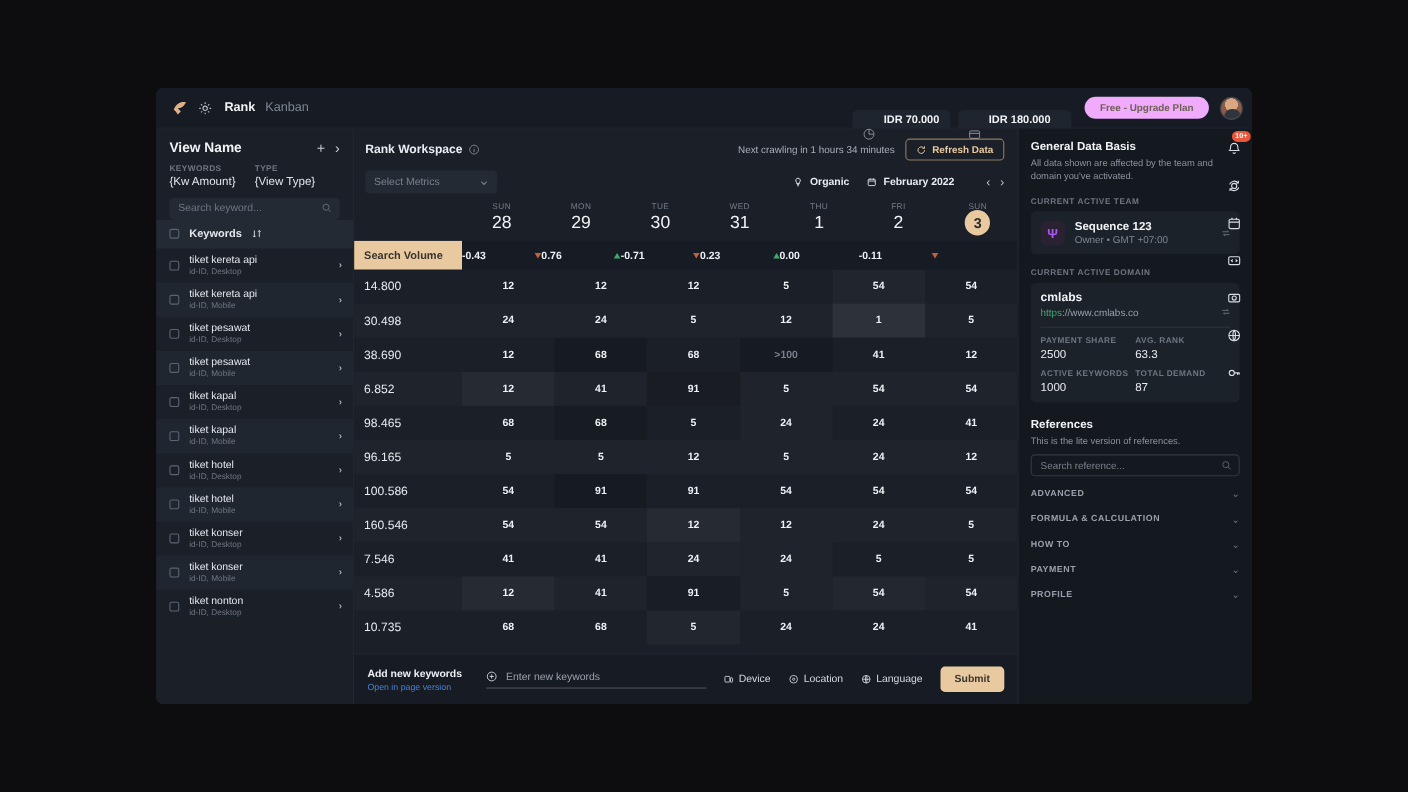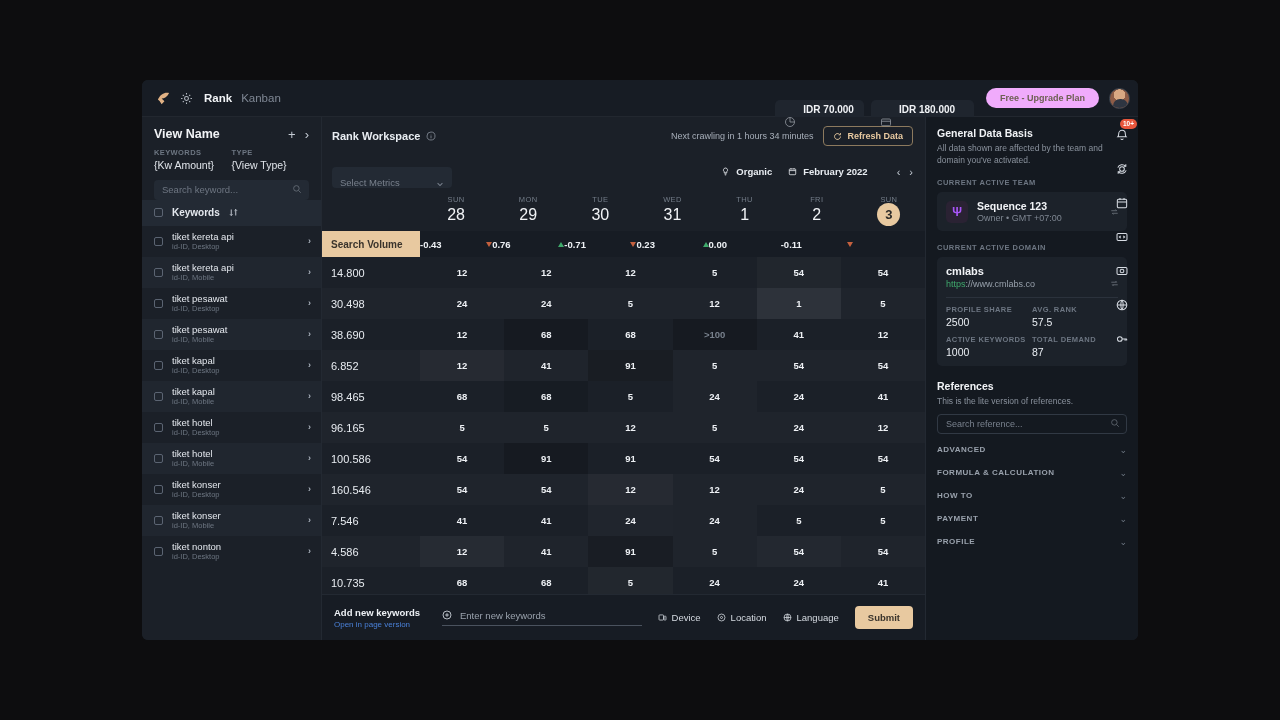--- a/index.html
+++ b/index.html
@@ -118,23 +118,22 @@
   .crawl-txt { font-size: 9px; color:#a7aeb9; margin-right:10px; }
   .refresh-btn {
     background: transparent; border: 1px solid #8d7a5e; color:#e8c9a0;
     font-size: 9px; font-weight: 700; border-radius: 4px;
     padding: 4px 9px; cursor: pointer; display:inline-flex; align-items:center; gap:5px;
     font-family:inherit;
   }
   .mid-top-r2 { display:flex; align-items:center; margin-top: 9px; }
   .metric-sel {
     width: 120px; height: 21px; background: #232a34; border:none; border-radius:4px;
-    color:#79818d; font-size:9.5px; padding: 0 8px; display:flex; align-items:flex-end;
+    color:#79818d; font-size:9.5px; padding: 0 8px; display:flex; align-items:center;
     cursor:pointer;
-    margin-top:12px;
   }
   .metric-sel .sp { flex:1; }
   .mid-top-r2 .sp2 { flex:1; }
   .seg { display:flex; align-items:center; gap:6px; font-size:9.5px; color:#e9edf2; font-weight:700; margin-right:16px; cursor:pointer; }
   .nav-arr { color:#c3cad3; font-size:11px; margin-left:13px; cursor:pointer; }
 
   
   .grid-wrap { flex:1; display:flex; flex-direction:column; min-height:0; margin-top:7px; }
   .date-head { display:flex; height: 36px; }
   .date-spacer { width: 98px; flex:none; }
@@ -711,26 +710,26 @@
           <span class="https">https</span><span>://www.cmlabs.co</span>
         </div>
         <span class="card-ico" style="top:22px;transform:none;">
           <svg viewBox="0 0 14 14" width="9" height="9" fill="none" stroke="#aab2bd" stroke-width="1.2">
             <path d="M2 5h8.4L8.6 3.2M12 9H3.6l1.8 1.8"></path>
           </svg>
         </span>
         <div class="hr"></div>
         <div class="kv-grid">
           <div class="kv">
-            <div class="kv-k">PROFILE SHARE</div>
+            <div class="kv-k">PAYMENT SHARE</div>
             <div class="kv-v">2500</div>
           </div>
           <div class="kv">
             <div class="kv-k">AVG. RANK</div>
-            <div class="kv-v">57.5</div>
+            <div class="kv-v">63.3</div>
           </div>
           <div class="kv">
             <div class="kv-k">ACTIVE KEYWORDS</div>
             <div class="kv-v">1000</div>
           </div>
           <div class="kv">
             <div class="kv-k">TOTAL DEMAND</div>
             <div class="kv-v">87</div>
           </div>
         </div>

